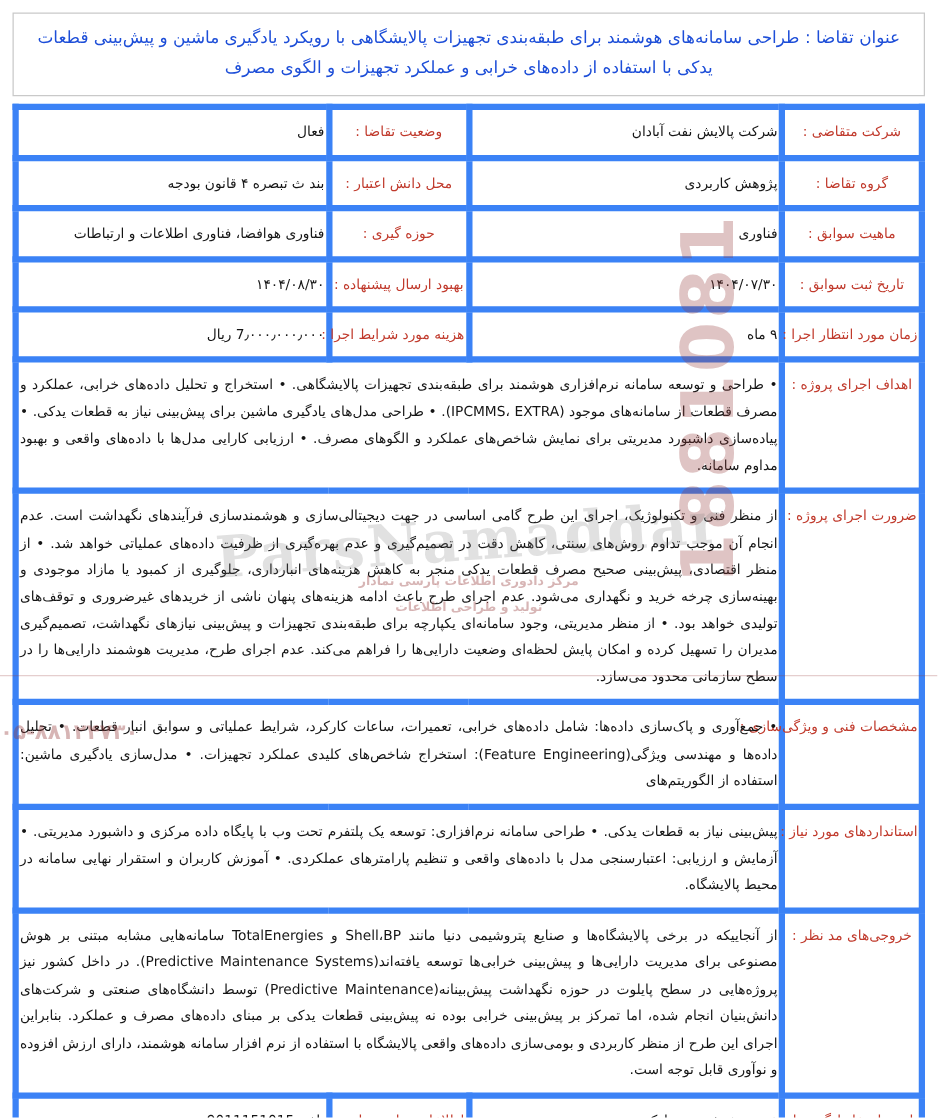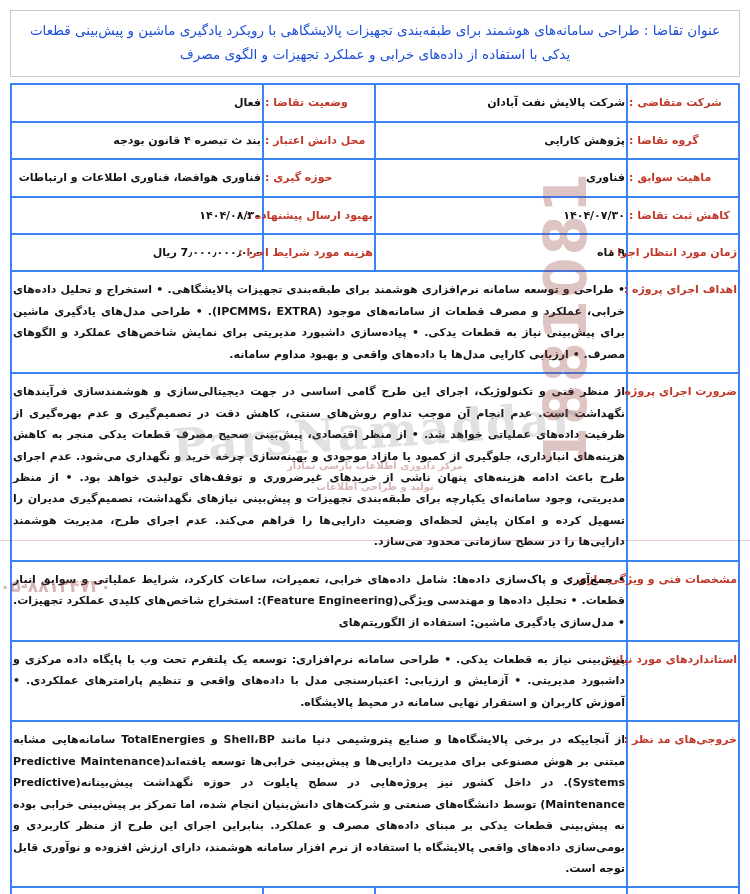--- a/index.html
+++ b/index.html
@@ -32,30 +32,29 @@
     font-weight: normal;
     line-height: 1.75;
     color: #1d4ed8;
   }
   table.main {
     width: 100%;
     border-collapse: collapse;
     table-layout: fixed;
   }
   table.main td {
-    border: 2px solid #3b82f6;
+    border: 5px solid #3b82f6;
     vertical-align: top;
     padding: 7px 1px;
     font-size: 11px;
     line-height: 1.95;
-    font-weight: bold;
   }
   td.lbl {
     color: #c0392b;
-    text-align: left;
+    text-align: center;
     white-space: nowrap;
     width: 112px;
     font-size: 11px;
   }
   td.val {
     text-align: right;
     color: #151515;
   }
   td.val.justify {
     text-align: justify;
@@ -129,32 +128,32 @@
   <table class="main">
     <tbody>
       <tr>
         <td class="lbl w-lbl2">شرکت متقاضی :</td>
         <td class="val">شرکت پالایش نفت آبادان</td>
         <td class="lbl w-lbl2">وضعیت تقاضا :</td>
         <td class="val">فعال</td>
       </tr>
       <tr>
         <td class="lbl">گروه تقاضا :</td>
-        <td class="val">پژوهش کارایی</td>
+        <td class="val">پژوهش کاربردی</td>
         <td class="lbl">محل دانش اعتبار :</td>
         <td class="val">بند ث تبصره ۴ قانون بودجه</td>
       </tr>
       <tr>
         <td class="lbl">ماهیت سوابق :</td>
         <td class="val">فناوری</td>
         <td class="lbl">حوزه گیری :</td>
         <td class="val">فناوری هوافضا، فناوری اطلاعات و ارتباطات</td>
       </tr>
       <tr>
-        <td class="lbl">کاهش ثبت تقاضا :</td>
+        <td class="lbl">تاریخ ثبت سوابق :</td>
         <td class="val">۱۴۰۴/۰۷/۳۰</td>
         <td class="lbl">بهبود ارسال پیشنهاده :</td>
         <td class="val">۱۴۰۴/۰۸/۳۰</td>
       </tr>
       <tr>
         <td class="lbl">زمان مورد انتظار اجرا :</td>
         <td class="val">۹ ماه</td>
         <td class="lbl">هزینه مورد شرایط اجرا :</td>
         <td class="val">7٫۰۰۰٫۰۰۰٫۰۰۰ ریال</td>
       </tr>

